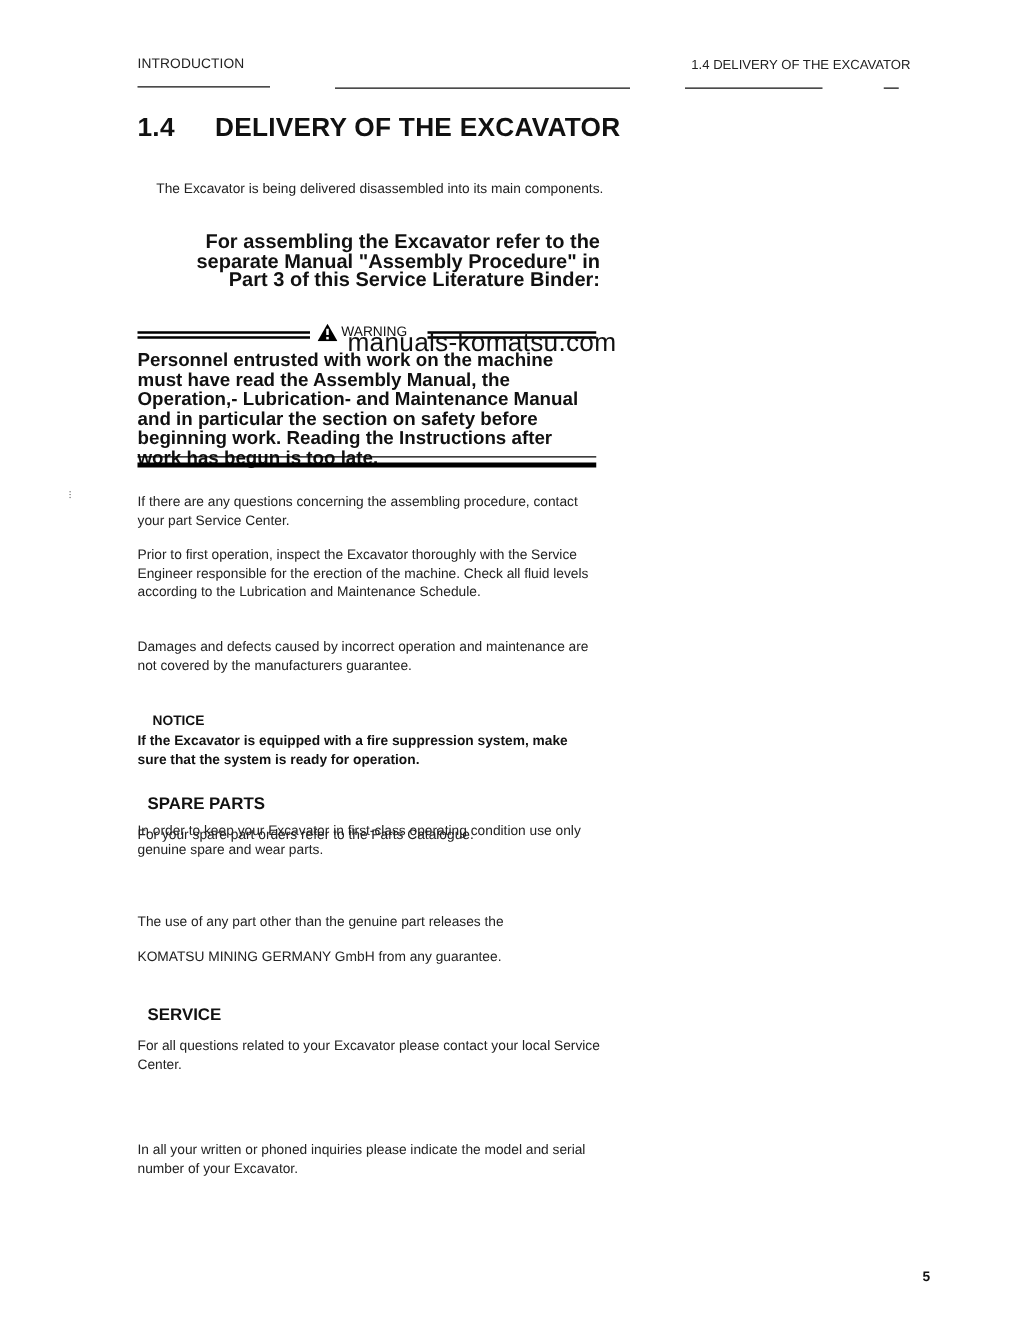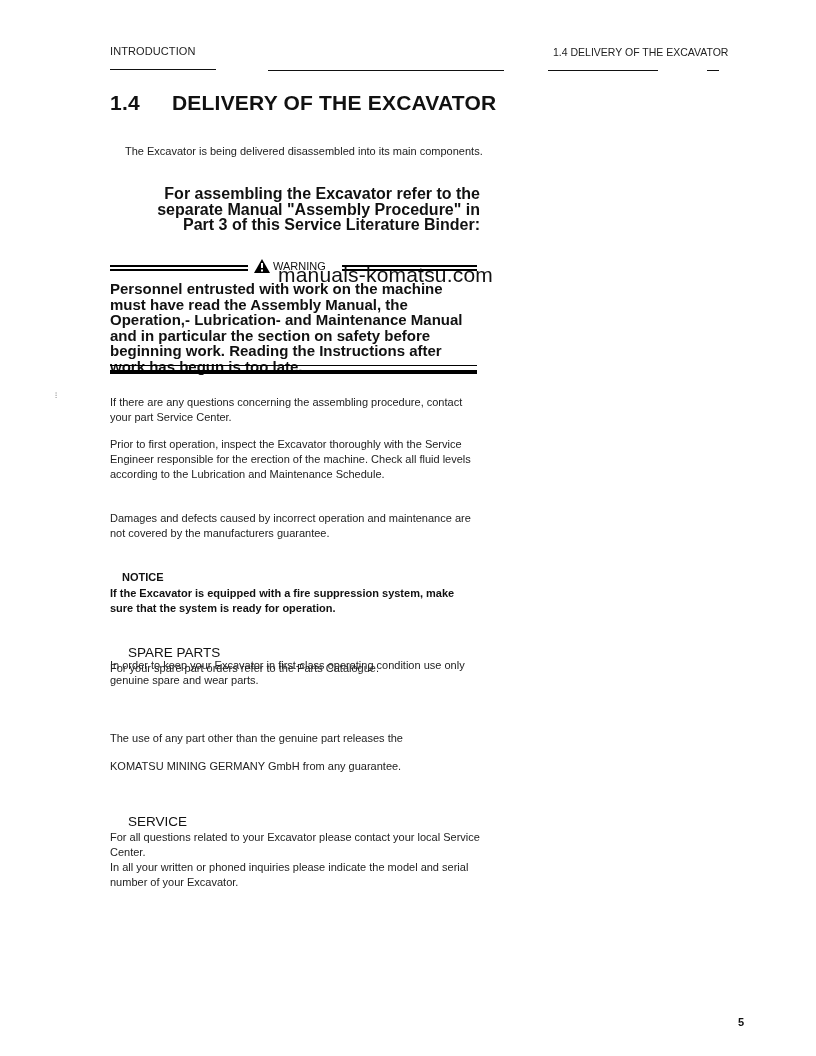--- a/index.html
+++ b/index.html
@@ -140,22 +140,22 @@
       font-size: 21px;
       color: #111;
       letter-spacing: 0.2px;
       white-space: nowrap;
       text-align: center;
     }
     .section-heading {
       position: absolute;
       left: 110px;
       font-size: 13.5px;
-      font-weight: normal;
-      margin: 18px;
+      font-weight: bold;
+      margin: 8px;
       color: #111;
     }
     .notice-label {
       position: absolute;
       left: 110px; top: 559px;
       font-size: 11px;
       font-weight: bold;
       margin: 12px;
     }
     .margin-mark {
@@ -219,15 +219,15 @@
 <p class="body-text bold-text" style="top:575px; width:370px;margin-top:11px;">If the Excavator is equipped with a fire suppression system, make sure that the system is ready for operation.</p>
 
 <h2 class="section-heading" style="top:627px;">SPARE PARTS</h2>
 <p class="body-text" style="top:661px;">For your spare part orders refer to the Parts Catalogue.</p>
 <p class="body-text" style="top:658px;">In order to keep your Excavator in first-class operating condition use only genuine spare and wear parts.</p>
 <p class="body-text" style="top:731px;">The use of any part other than the genuine part releases the</p>
 <p class="body-text" style="top:759px;">KOMATSU MINING GERMANY GmbH from any guarantee.</p>
 
 <h2 class="section-heading" style="top:796px;">SERVICE</h2>
 <p class="body-text" style="top:830px;">For all questions related to your Excavator please contact your local Service Center.</p>
-<p class="body-text" style="top:860px;">In all your written or phoned inquiries please indicate the model and serial number of your Excavator.</p>
+<p class="body-text" style="top:913px;">In all your written or phoned inquiries please indicate the model and serial number of your Excavator.</p>
 
 <div class="page-number">5</div>
 
 </body></html>

